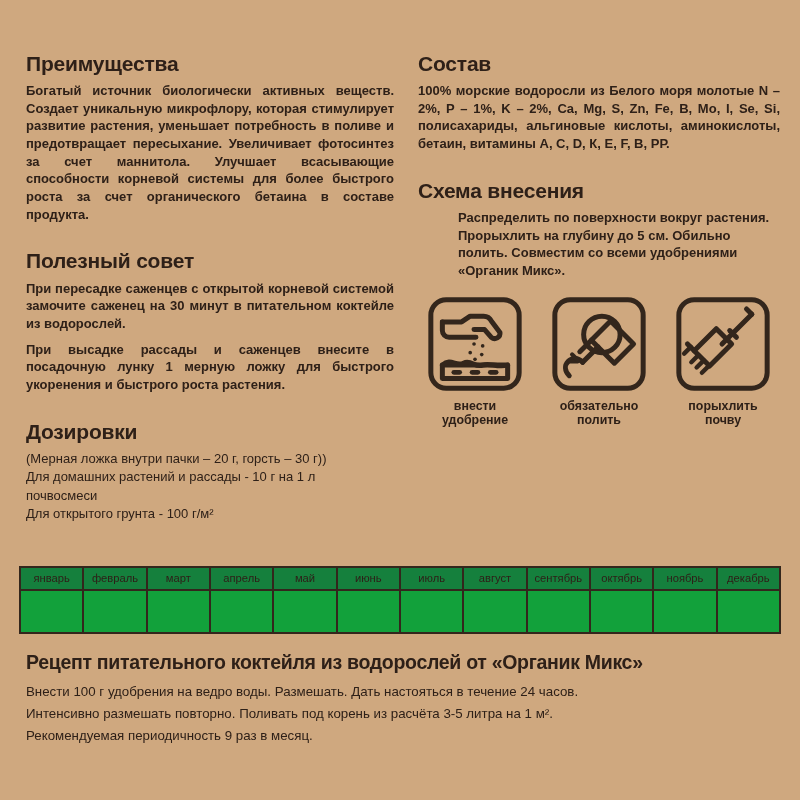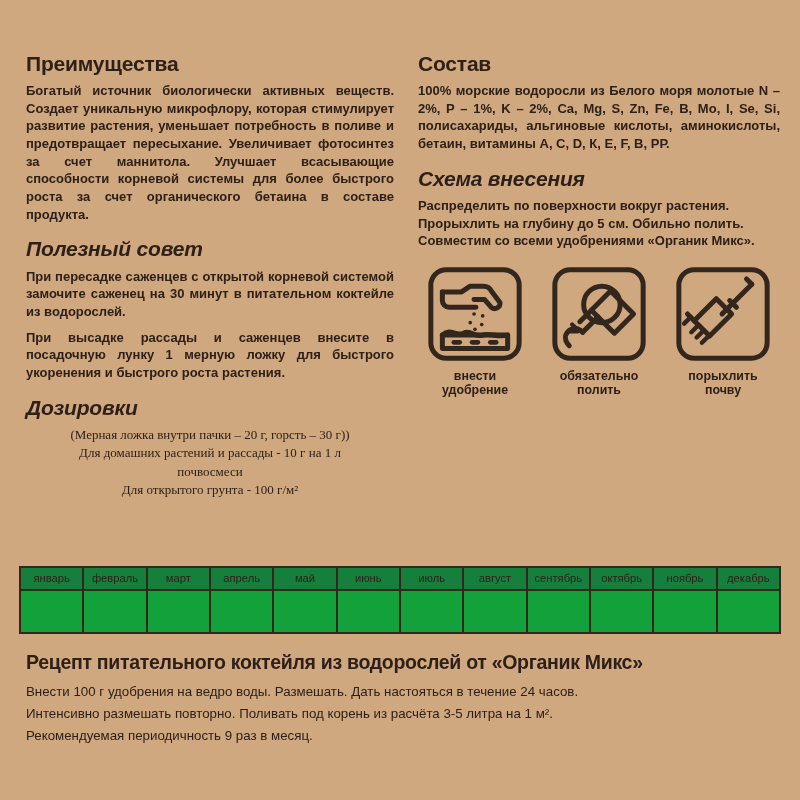--- a/index.html
+++ b/index.html
@@ -35,39 +35,38 @@
   .col-left  { width: 368px; flex: 0 0 368px; }
   .col-right { width: 362px; flex: 0 0 362px; }
 
   h2.section-title {
     font-size: 21px;
     font-weight: bold;
     line-height: 1.1;
     margin: 0 0 7px 0;
     letter-spacing: -0.2px;
   }
-  .section-title.gap-top { margin-top: 14px; font-style: italic; }
+  .section-title.gap-top { margin-top: 26px; }
 
   p.body-text {
     font-size: 13px;
     line-height: 1.36;
     margin: 0 0 8px 0;
     text-align: justify;
     text-justify: inter-word;
     font-weight: bold;
   }
   p.body-text.last { margin-bottom: 0; }
-  p.body-text.noj { text-align: left; }
+  p.body-text.noj { text-align: left; margin-left: 40px; }
 
   .dose-line {
     font-size: 13px;
     line-height: 1.42;
     margin: 0;
-    text-align: center;
-    font-family: Liberation Serif, serif;
+    text-align: left;
   }
 
   
   .icons-row {
     display: flex;
     margin-top: 16px;
     gap: 10px;
   }
   .icon-cell {
     width: 114px;

